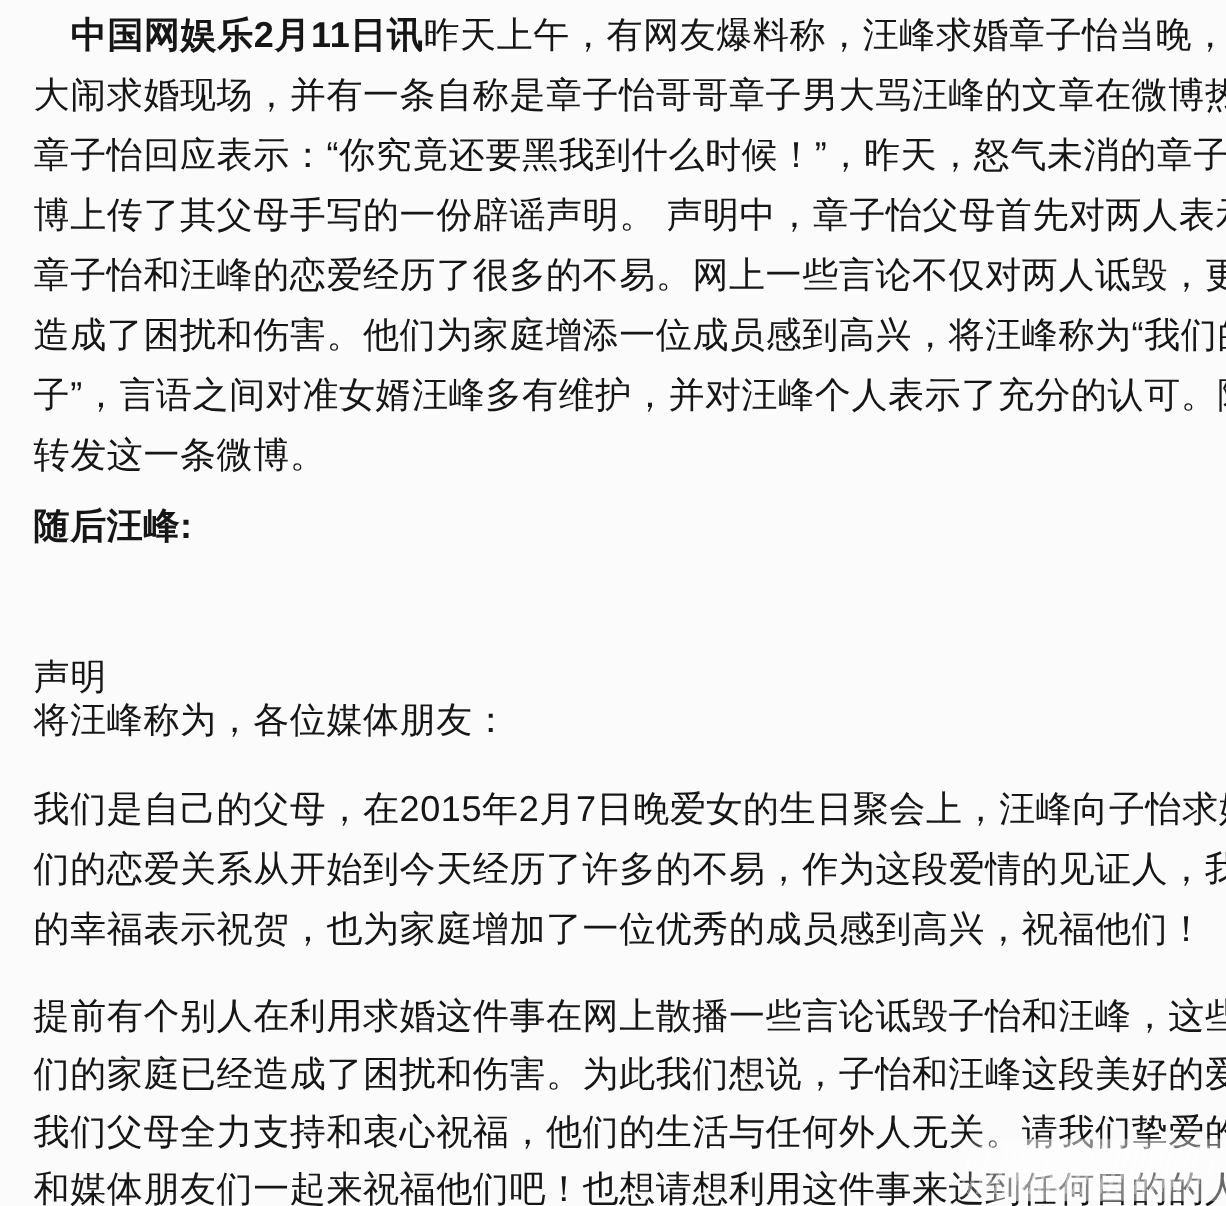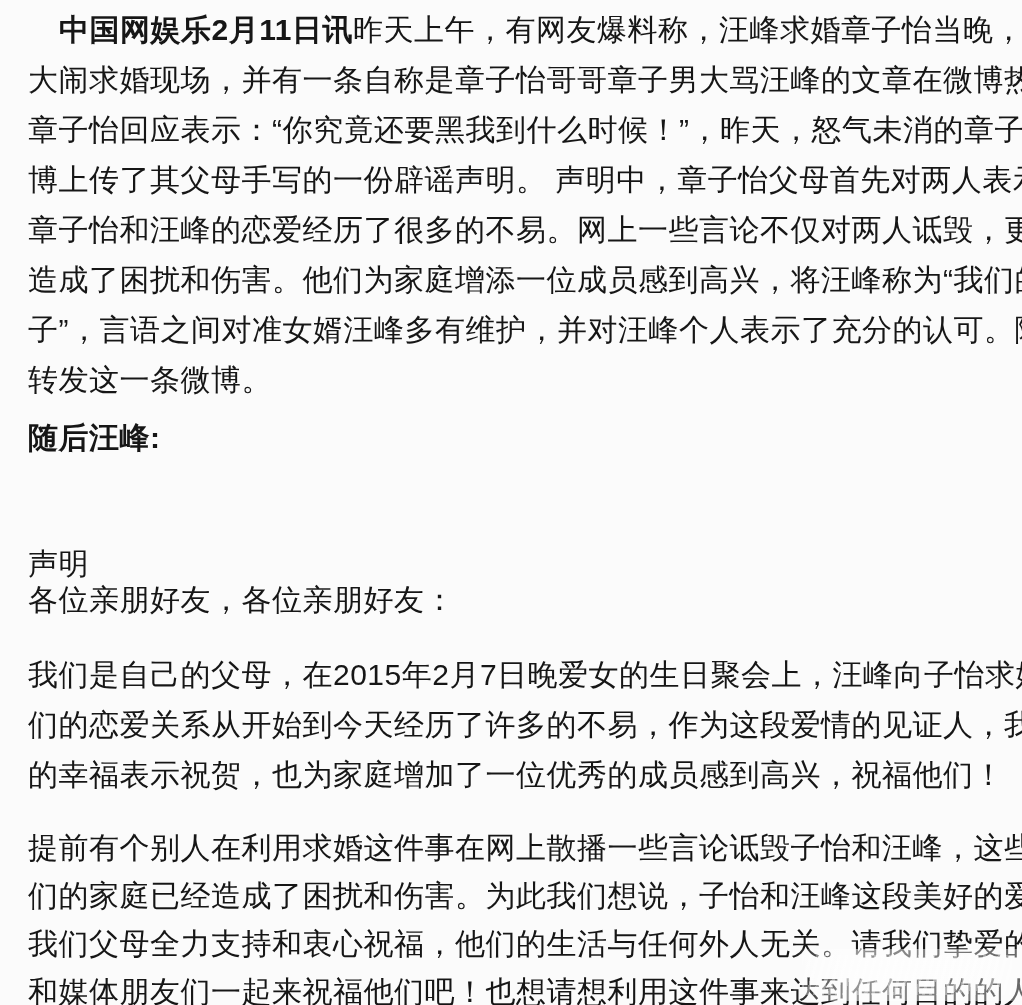--- a/index.html
+++ b/index.html
@@ -60,21 +60,21 @@
     <span class="line">章子怡和汪峰的恋爱经历了很多的不易。网上一些言论不仅对两人诋毁，更是对家庭</span>
     <span class="line">造成了困扰和伤害。他们为家庭增添一位成员感到高兴，将汪峰称为“我们的孩</span>
     <span class="line">子”，言语之间对准女婿汪峰多有维护，并对汪峰个人表示了充分的认可。随后汪峰</span>
     <span class="line">转发这一条微博。</span>
   </div>
 
   <div class="block heading" style="top: 418px;">随后汪峰:</div>
 
   <div class="block" style="top: 500px; margin-top: 44px;">声明</div>
 
-  <div class="block" style="top: 580px;">各位亲朋好友，各位亲朋好友：</div>
+  <div class="block" style="top: 580px;">将汪峰称为，各位媒体朋友：</div>
 
   <div class="block para" style="top: 650px;">
     <span class="line">我们是自己的父母，在2015年2月7日晚爱女的生日聚会上，汪峰向子怡求婚成功，他</span>
     <span class="line">们的恋爱关系从开始到今天经历了许多的不易，作为这段爱情的见证人，我们为子怡</span>
     <span class="line">的幸福表示祝贺，也为家庭增加了一位优秀的成员感到高兴，祝福他们！</span>
   </div>
 
   <div class="block para-tight" style="top: 824px;">
     <span class="line">提前有个别人在利用求婚这件事在网上散播一些言论诋毁子怡和汪峰，这些言论对我</span>
     <span class="line">们的家庭已经造成了困扰和伤害。为此我们想说，子怡和汪峰这段美好的爱恋进程，</span>

